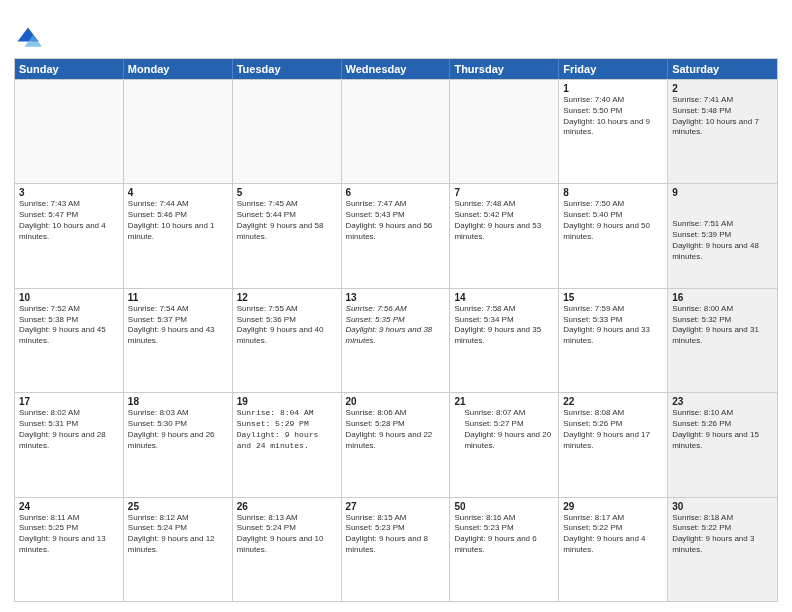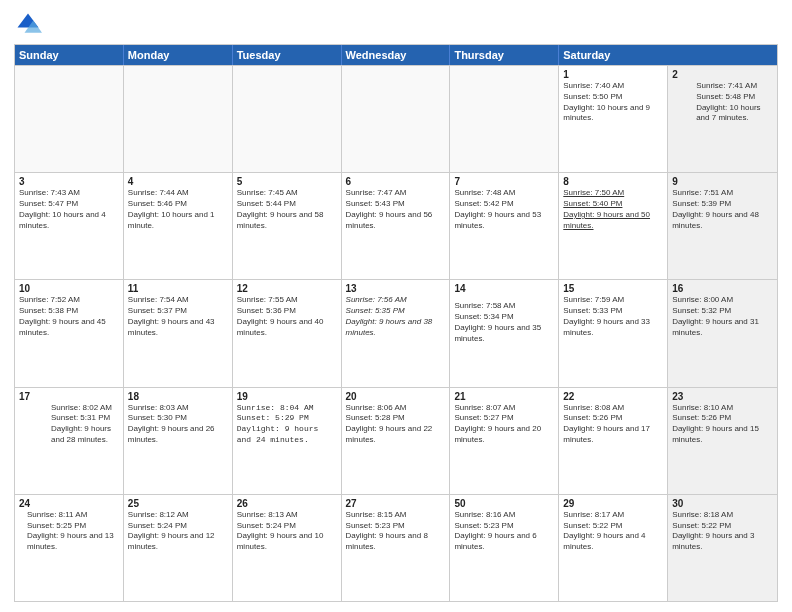--- a/index.html
+++ b/index.html
@@ -6,21 +6,21 @@
     body {
       font-family: Arial, sans-serif;
       background: #fff;
       width: 792px;
       height: 612px;
       overflow: hidden;
     }
     .page {
       width: 792px;
       height: 612px;
-      padding: 10px 14px 10px 14px;
+      padding: 24px 14px 10px 14px;
       display: flex;
       flex-direction: column;
     }
     .header {
       display: flex;
       justify-content: space-between;
       align-items: flex-start;
       margin-bottom: 6px;
     }
     .logo {
@@ -135,38 +135,39 @@
     </div>
   </div>
 
   <div class="calendar">
     <div class="cal-header-row">
     <div class="cal-header-cell">Sunday</div>
         <div class="cal-header-cell">Monday</div>
         <div class="cal-header-cell">Tuesday</div>
         <div class="cal-header-cell">Wednesday</div>
         <div class="cal-header-cell">Thursday</div>
+        <div class="cal-header-cell">Friday</div>
         <div class="cal-header-cell">Saturday</div>
       </div>
     <div class="cal-body">
     <div class="cal-row">
           <div class="cal-cell empty"></div>
           <div class="cal-cell empty"></div>
           <div class="cal-cell empty"></div>
           <div class="cal-cell empty"></div>
           <div class="cal-cell empty"></div>
           <div class="cal-cell">
             <div class="day-num">1</div>
             <div class="cell-info" style="white-space: pre-line;">Sunrise: 7:40 AM
 Sunset: 5:50 PM
 Daylight: 10 hours and 9 minutes.</div>
           </div>
           <div class="cal-cell shaded">
             <div class="day-num">2</div>
-            <div class="cell-info" style="white-space: pre-line; margin-left: 24px;">Sunrise: 7:41 AM
+            <div class="cell-info" style="white-space: pre-line;">Sunrise: 7:41 AM
 Sunset: 5:48 PM
 Daylight: 10 hours and 7 minutes.</div>
           </div>
         </div>
         <div class="cal-row">
           <div class="cal-cell">
             <div class="day-num">3</div>
             <div class="cell-info" style="white-space: pre-line;">Sunrise: 7:43 AM
 Sunset: 5:47 PM
 Daylight: 10 hours and 4 minutes.</div>
@@ -190,27 +191,27 @@
 Daylight: 9 hours and 56 minutes.</div>
           </div>
           <div class="cal-cell">
             <div class="day-num">7</div>
             <div class="cell-info" style="white-space: pre-line;">Sunrise: 7:48 AM
 Sunset: 5:42 PM
 Daylight: 9 hours and 53 minutes.</div>
           </div>
           <div class="cal-cell">
             <div class="day-num">8</div>
-            <div class="cell-info" style="white-space: pre-line; text-decoration: underline;">Sunrise: 7:50 AM
+            <div class="cell-info" style="white-space: pre-line;">Sunrise: 7:50 AM
 Sunset: 5:40 PM
 Daylight: 9 hours and 50 minutes.</div>
           </div>
           <div class="cal-cell shaded">
             <div class="day-num">9</div>
-            <div class="cell-info" style="white-space: pre-line;">Sunrise: 7:51 AM
+            <div class="cell-info" style="white-space: pre-line; margin-top: 20px;">Sunrise: 7:51 AM
 Sunset: 5:39 PM
 Daylight: 9 hours and 48 minutes.</div>
           </div>
         </div>
         <div class="cal-row">
           <div class="cal-cell">
             <div class="day-num">10</div>
             <div class="cell-info" style="white-space: pre-line;">Sunrise: 7:52 AM
 Sunset: 5:38 PM
 Daylight: 9 hours and 45 minutes.</div>
@@ -228,41 +229,41 @@
 Daylight: 9 hours and 40 minutes.</div>
           </div>
           <div class="cal-cell">
             <div class="day-num">13</div>
             <div class="cell-info" style="white-space: pre-line; font-style: italic;">Sunrise: 7:56 AM
 Sunset: 5:35 PM
 Daylight: 9 hours and 38 minutes.</div>
           </div>
           <div class="cal-cell">
             <div class="day-num">14</div>
-            <div class="cell-info" style="white-space: pre-line; margin-top: 6px;">Sunrise: 7:58 AM
+            <div class="cell-info" style="white-space: pre-line;">Sunrise: 7:58 AM
 Sunset: 5:34 PM
 Daylight: 9 hours and 35 minutes.</div>
           </div>
           <div class="cal-cell">
             <div class="day-num">15</div>
             <div class="cell-info" style="white-space: pre-line;">Sunrise: 7:59 AM
 Sunset: 5:33 PM
 Daylight: 9 hours and 33 minutes.</div>
           </div>
           <div class="cal-cell shaded">
             <div class="day-num">16</div>
             <div class="cell-info" style="white-space: pre-line;">Sunrise: 8:00 AM
 Sunset: 5:32 PM
 Daylight: 9 hours and 31 minutes.</div>
           </div>
         </div>
         <div class="cal-row">
           <div class="cal-cell">
             <div class="day-num">17</div>
-            <div class="cell-info" style="white-space: pre-line; margin-left: 32px;">Sunrise: 8:02 AM
+            <div class="cell-info" style="white-space: pre-line;">Sunrise: 8:02 AM
 Sunset: 5:31 PM
 Daylight: 9 hours and 28 minutes.</div>
           </div>
           <div class="cal-cell">
             <div class="day-num">18</div>
             <div class="cell-info" style="white-space: pre-line;">Sunrise: 8:03 AM
 Sunset: 5:30 PM
 Daylight: 9 hours and 26 minutes.</div>
           </div>
           <div class="cal-cell">
@@ -272,41 +273,41 @@
 Daylight: 9 hours and 24 minutes.</div>
           </div>
           <div class="cal-cell">
             <div class="day-num">20</div>
             <div class="cell-info" style="white-space: pre-line;">Sunrise: 8:06 AM
 Sunset: 5:28 PM
 Daylight: 9 hours and 22 minutes.</div>
           </div>
           <div class="cal-cell">
             <div class="day-num">21</div>
-            <div class="cell-info" style="white-space: pre-line;">Sunrise: 8:07 AM
+            <div class="cell-info" style="white-space: pre-line; margin-left: 10px;">Sunrise: 8:07 AM
 Sunset: 5:27 PM
 Daylight: 9 hours and 20 minutes.</div>
           </div>
           <div class="cal-cell">
             <div class="day-num">22</div>
             <div class="cell-info" style="white-space: pre-line;">Sunrise: 8:08 AM
 Sunset: 5:26 PM
 Daylight: 9 hours and 17 minutes.</div>
           </div>
           <div class="cal-cell shaded">
             <div class="day-num">23</div>
             <div class="cell-info" style="white-space: pre-line;">Sunrise: 8:10 AM
 Sunset: 5:26 PM
 Daylight: 9 hours and 15 minutes.</div>
           </div>
         </div>
         <div class="cal-row">
           <div class="cal-cell">
             <div class="day-num">24</div>
-            <div class="cell-info" style="white-space: pre-line; margin-left: 8px;">Sunrise: 8:11 AM
+            <div class="cell-info" style="white-space: pre-line;">Sunrise: 8:11 AM
 Sunset: 5:25 PM
 Daylight: 9 hours and 13 minutes.</div>
           </div>
           <div class="cal-cell">
             <div class="day-num">25</div>
             <div class="cell-info" style="white-space: pre-line;">Sunrise: 8:12 AM
 Sunset: 5:24 PM
 Daylight: 9 hours and 12 minutes.</div>
           </div>
           <div class="cal-cell">

